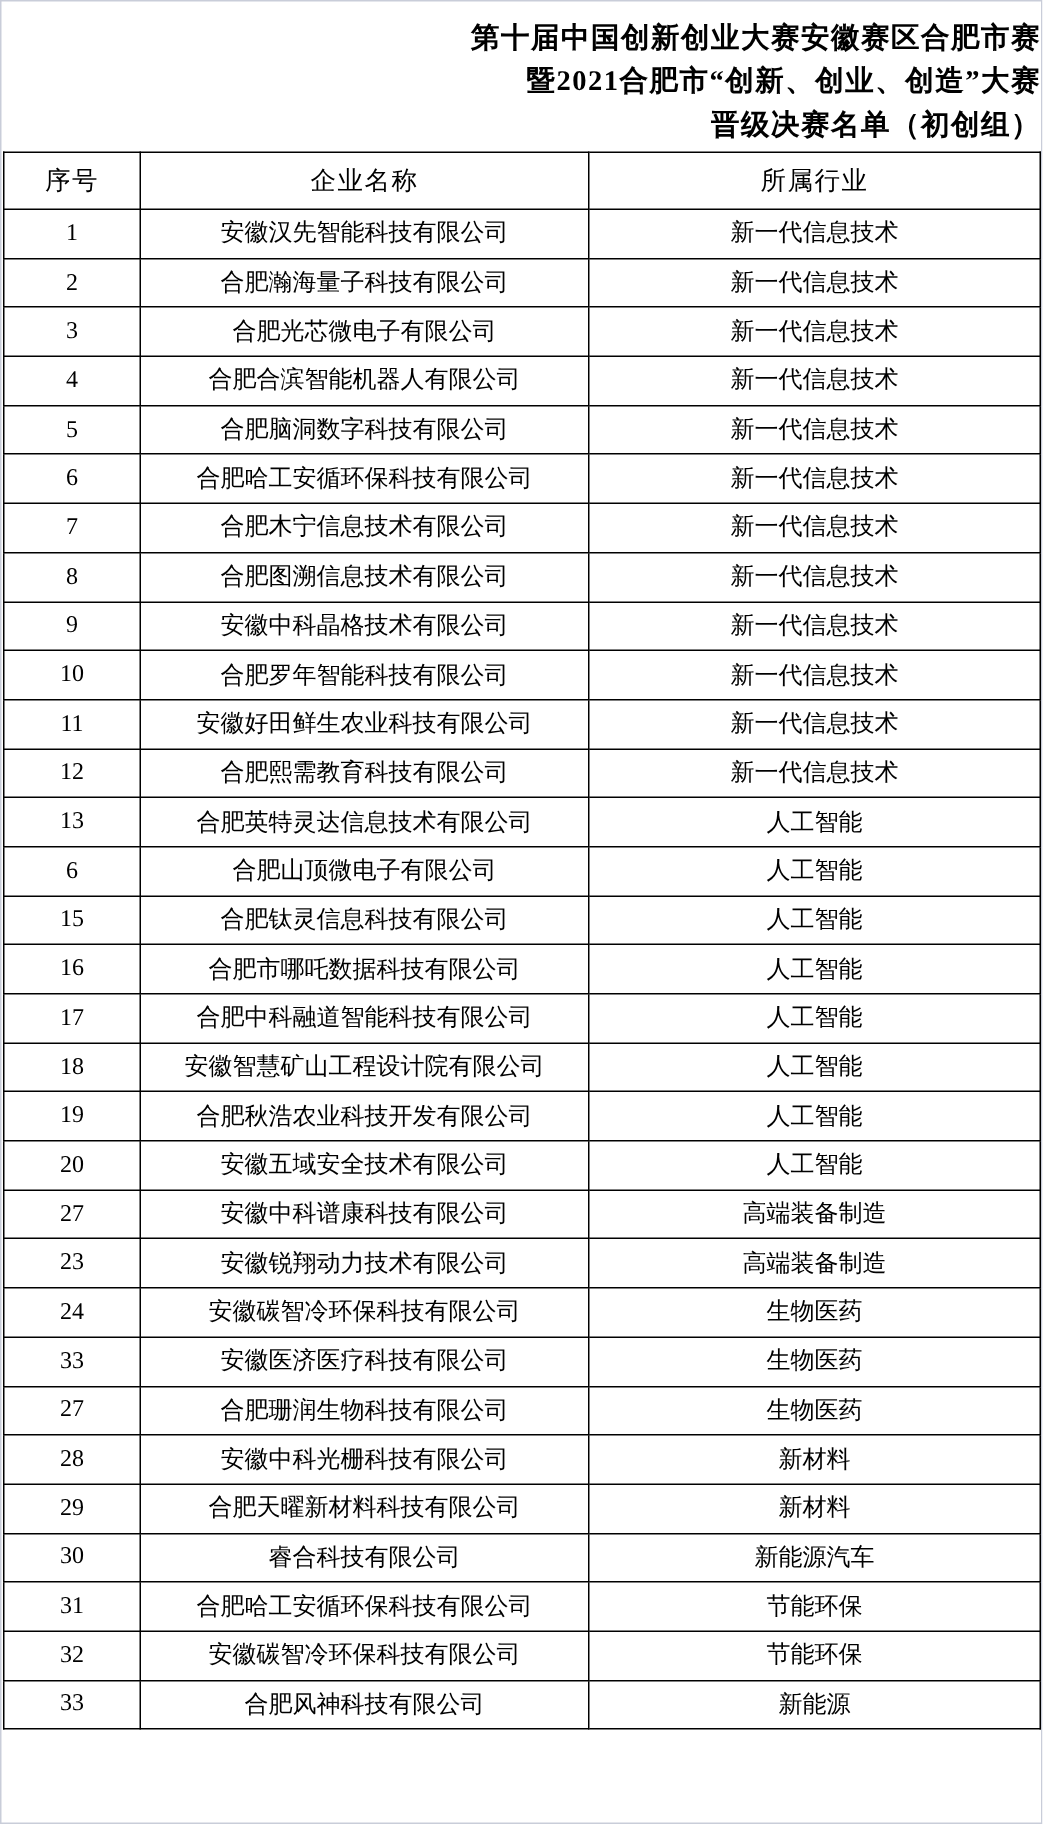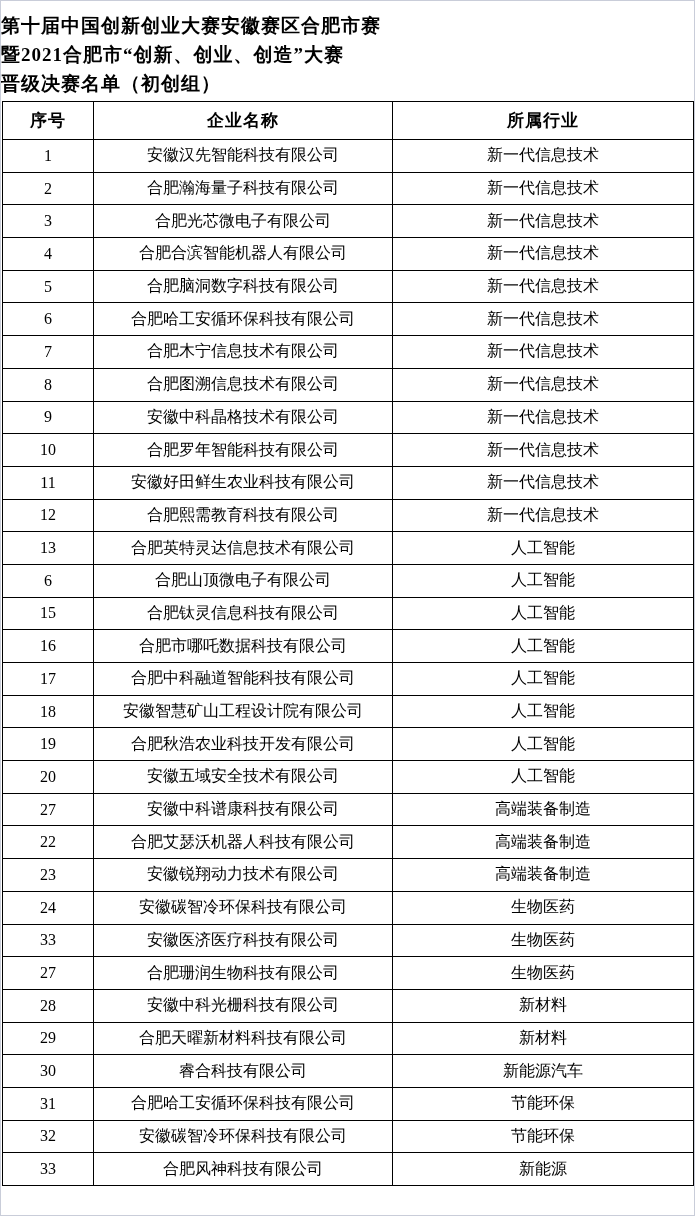--- a/index.html
+++ b/index.html
@@ -12,21 +12,21 @@
     width: 693px;
     height: 1214px;
     background: #ffffff;
     border: 1px solid #c9cdd9;
     overflow: hidden;
     font-family: "Liberation Serif", "DejaVu Serif", serif;
     color: #000000;
   }
   .title-block {
     padding-top: 10px;
-    text-align: left;
+    text-align: right;
   }
   .title-line {
     font-size: 19px;
     line-height: 29px;
     font-weight: 600;
     letter-spacing: 1px;
     white-space: nowrap;
   }
   table.roster {
     border-collapse: collapse;
@@ -41,21 +41,21 @@
     border: 1px solid #000000;
     padding: 0;
     text-align: center;
     vertical-align: middle;
     overflow: hidden;
     white-space: nowrap;
   }
   table.roster thead tr { height: 38px; }
   table.roster thead th {
     font-size: 17px;
-    font-weight: 700;
+    font-weight: 400;
     letter-spacing: 1px;
   }
   table.roster tbody tr { height: 32.7px; }
   table.roster tbody td {
     font-size: 16px;
     font-weight: 400;
   }
   td.no-cell { font-size: 16px; }
 </style>
 </head>
@@ -203,25 +203,20 @@
           <td>安徽五域安全技术有限公司</td>
           <td>人工智能</td>
         </tr>
 
         <tr>
           <td class="no-cell">27</td>
           <td>安徽中科谱康科技有限公司</td>
           <td>高端装备制造</td>
         </tr>
 
-        <tr>
-          <td class="no-cell">22</td>
-          <td>合肥艾瑟沃机器人科技有限公司</td>
-          <td>高端装备制造</td>
-        </tr>
 
         <tr>
           <td class="no-cell">23</td>
           <td>安徽锐翔动力技术有限公司</td>
           <td>高端装备制造</td>
         </tr>
 
         <tr>
           <td class="no-cell">24</td>
           <td>安徽碳智冷环保科技有限公司</td>

